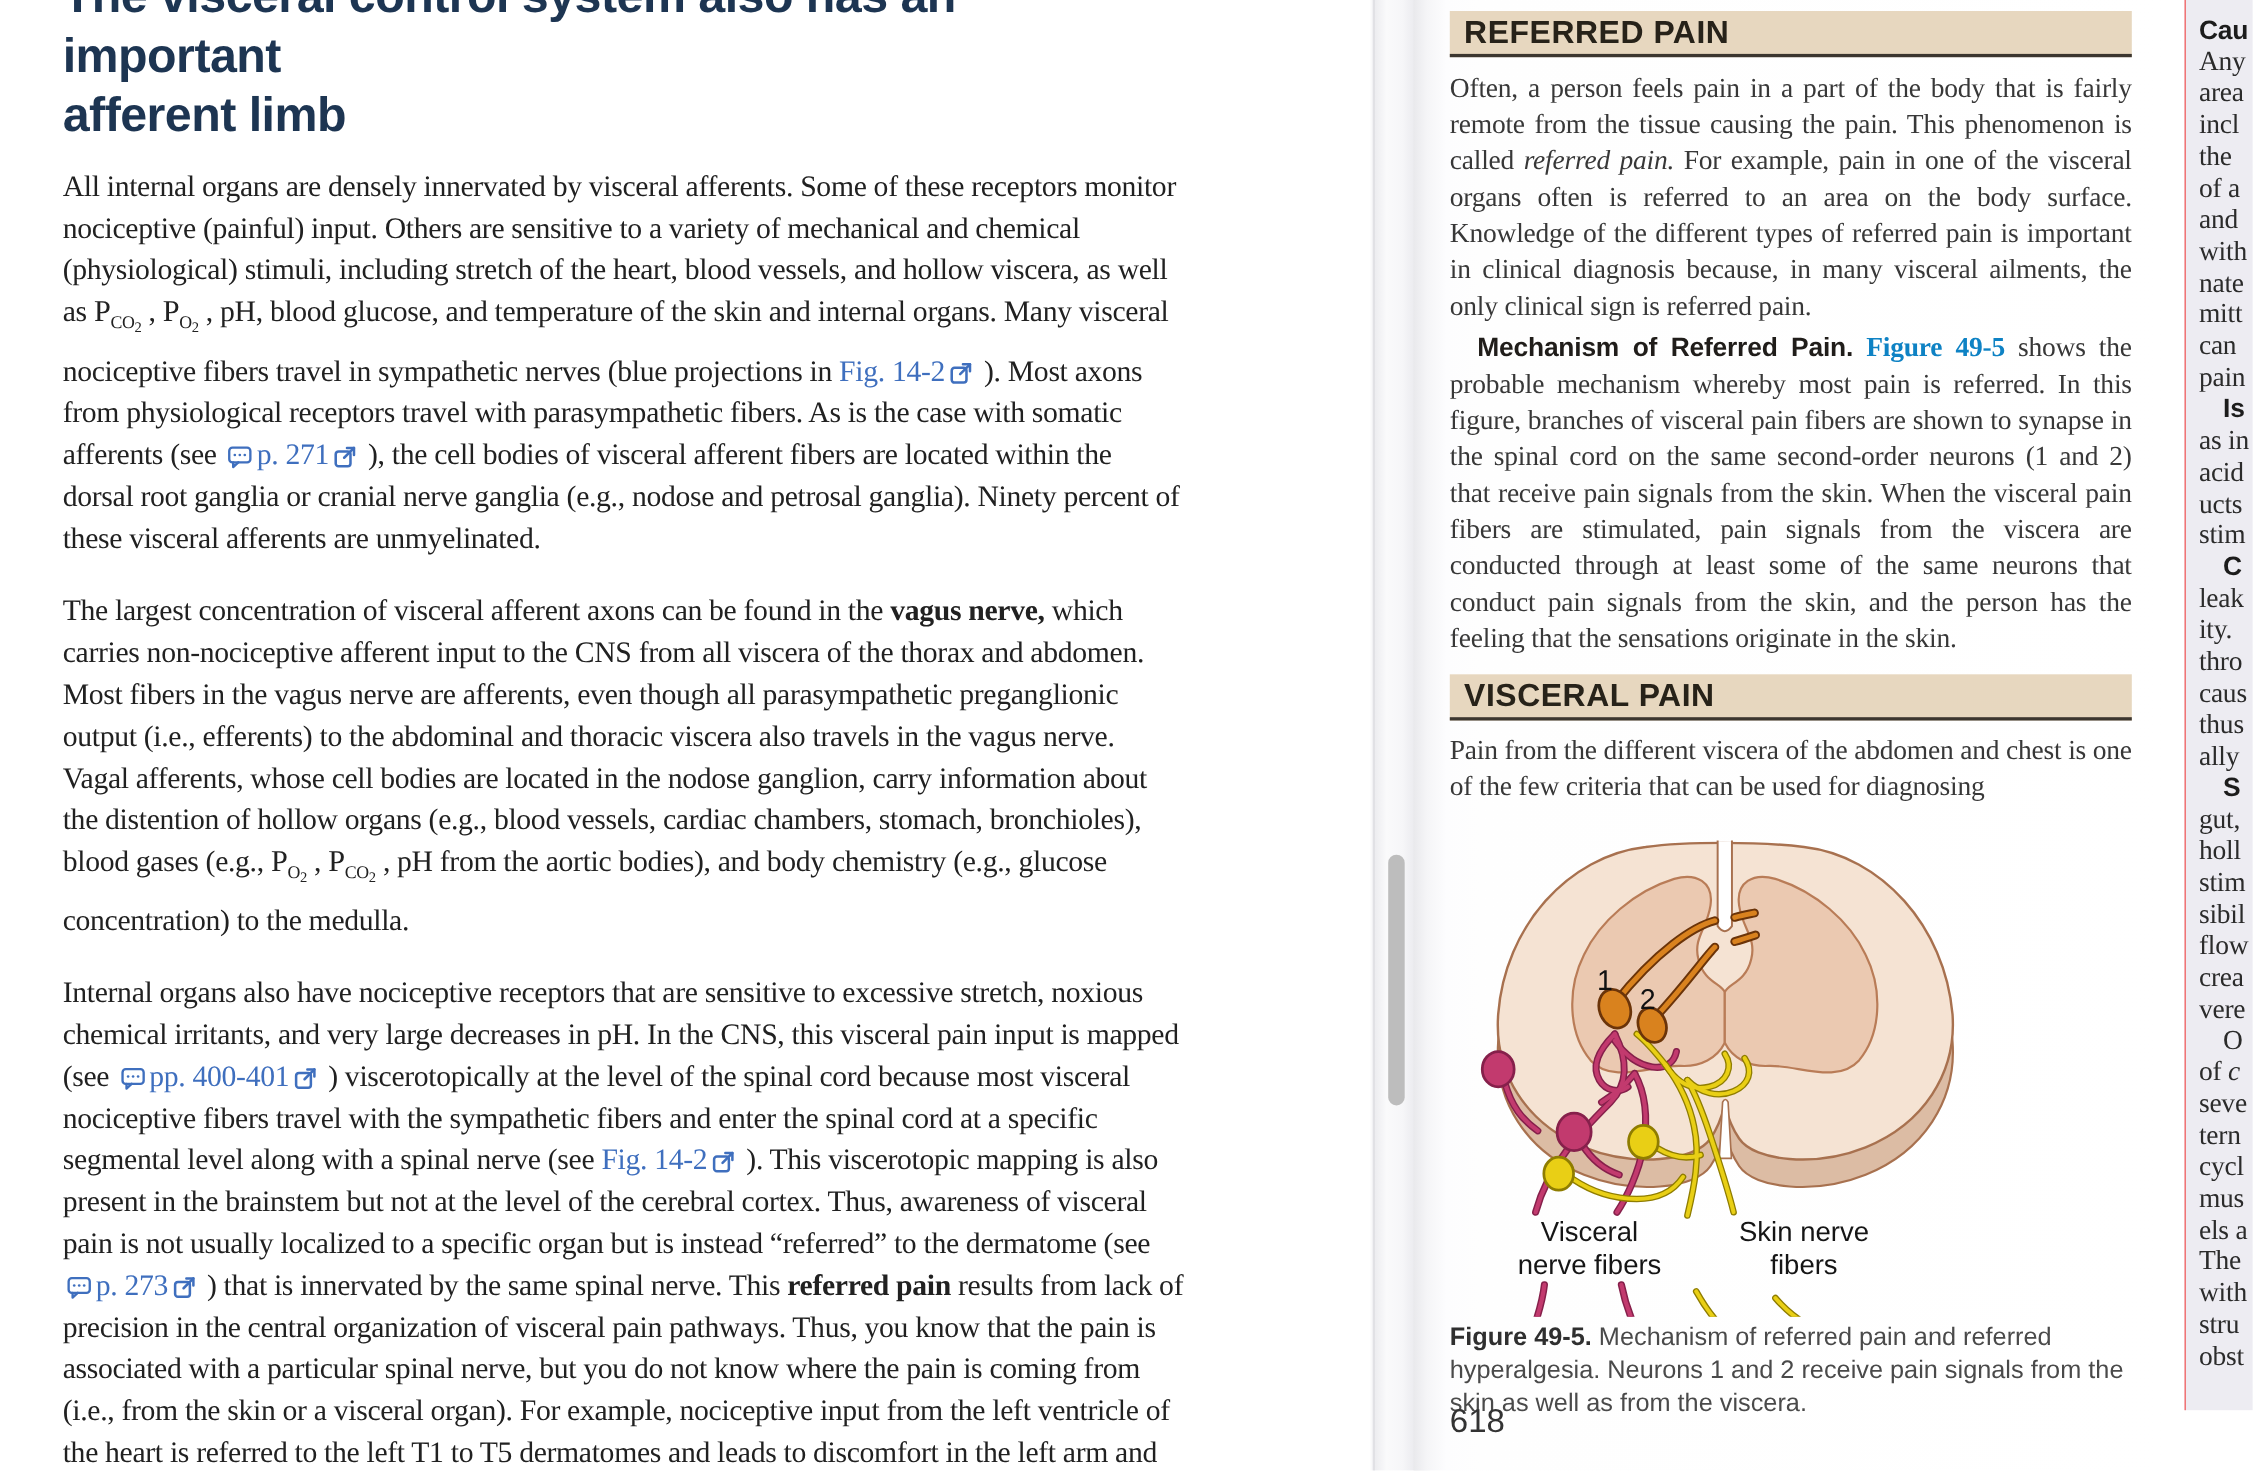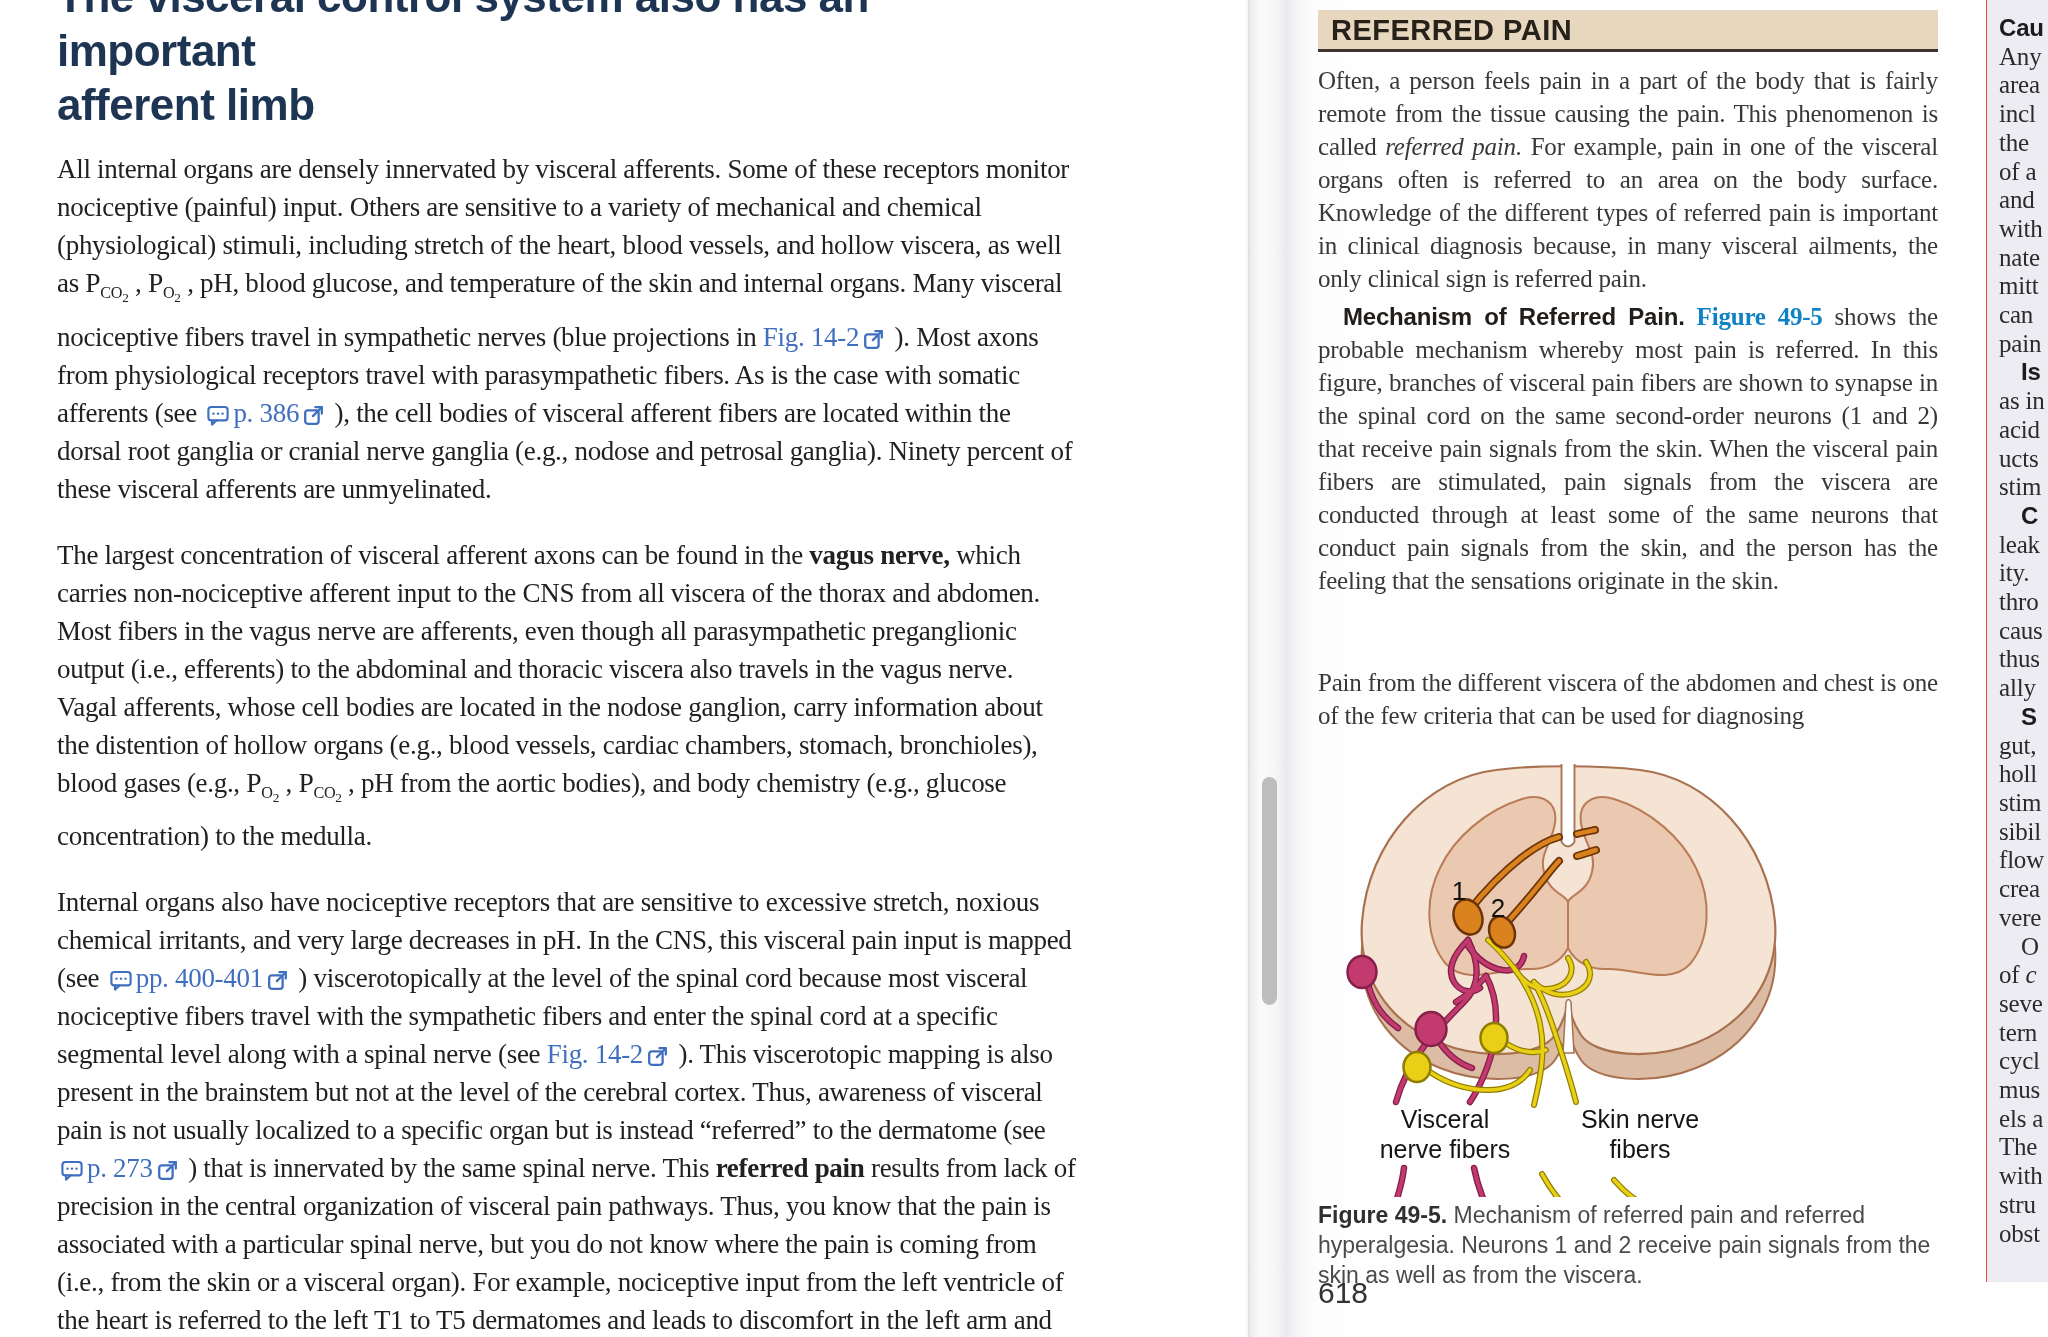--- a/index.html
+++ b/index.html
@@ -80,21 +80,21 @@
         <p class="lp"><span>All internal organs are densely innervated by visceral afferents. Some of these receptors monitor nociceptive (painful) input. Others are sensitive to a variety of mechanical and chemical (physiological) stimuli, including stretch of the heart, blood vessels, and hollow viscera, as well as </span><span class="gas"><span class="g1">P</span><sub>CO<sub>2</sub></sub></span><span> , </span><span class="gas"><span class="g1">P</span><sub>O<sub>2</sub></sub></span><span> , pH, blood glucose, and temperature of the skin and internal organs. Many visceral nociceptive fibers travel in sympathetic nerves (blue projections in </span><span class="ref-link"><span>Fig. 14-2</span><svg width="23" height="23" viewBox="0 0 18 18" fill="none" stroke="#3f6fbe" stroke-width="1.8" stroke-linecap="round" stroke-linejoin="round">
                 <rect x="2.5" y="5" width="10.5" height="10.5" rx="2"></rect>
                 <path d="M8.5 9.5 L15.5 2.5"></path>
                 <path d="M10.5 2.5 H15.5 V7.5"></path>
               </svg></span><span> ). Most axons from physiological receptors travel with parasympathetic fibers. As is the case with somatic afferents (see </span><span class="ref-link"><svg width="24" height="24" viewBox="0 0 18 18" fill="none" stroke="#3f6fbe" stroke-width="1.6" stroke-linecap="round" stroke-linejoin="round">
                 <rect x="1.8" y="3" width="14.4" height="10" rx="2.2"></rect>
                 <path d="M4.5 13 V16.2 L8 13"></path>
                 <circle cx="5.6" cy="8" r="0.9" fill="#3f6fbe" stroke="none"></circle>
                 <circle cx="9" cy="8" r="0.9" fill="#3f6fbe" stroke="none"></circle>
                 <circle cx="12.4" cy="8" r="0.9" fill="#3f6fbe" stroke="none"></circle>
-              </svg><span>p. 386</span><svg width="23" height="23" viewBox="0 0 18 18" fill="none" stroke="#3f6fbe" stroke-width="1.8" stroke-linecap="round" stroke-linejoin="round">
+              </svg><span>p. 271</span><svg width="23" height="23" viewBox="0 0 18 18" fill="none" stroke="#3f6fbe" stroke-width="1.8" stroke-linecap="round" stroke-linejoin="round">
                 <rect x="2.5" y="5" width="10.5" height="10.5" rx="2"></rect>
                 <path d="M8.5 9.5 L15.5 2.5"></path>
                 <path d="M10.5 2.5 H15.5 V7.5"></path>
               </svg></span><span> ), the cell bodies of visceral afferent fibers are located within the dorsal root ganglia or cranial nerve ganglia (e.g., nodose and petrosal ganglia). Ninety percent of these visceral afferents are unmyelinated.</span></p>
         <p class="lp"><span>The largest concentration of visceral afferent axons can be found in the </span><span class="bold">vagus nerve,</span><span> which carries non-nociceptive afferent input to the CNS from all viscera of the thorax and abdomen. Most fibers in the vagus nerve are </span><span class="italic">afferents,</span><span> even though all parasympathetic preganglionic output (i.e., </span><span class="italic">efferents</span><span>) to the abdominal and thoracic viscera also travels in the vagus nerve. Vagal afferents, whose cell bodies are located in the nodose ganglion, carry information about the distention of hollow organs (e.g., blood vessels, cardiac chambers, stomach, bronchioles), blood gases (e.g., </span><span class="gas"><span class="g1">P</span><sub>O<sub>2</sub></sub></span><span> , </span><span class="gas"><span class="g1">P</span><sub>CO<sub>2</sub></sub></span><span> , pH from the aortic bodies), and body chemistry (e.g., glucose concentration) to the medulla.</span></p>
         <p class="lp"><span>Internal organs also have nociceptive receptors that are sensitive to excessive stretch, noxious chemical irritants, and very large decreases in pH. In the CNS, this visceral pain input is mapped (see </span><span class="ref-link"><svg width="24" height="24" viewBox="0 0 18 18" fill="none" stroke="#3f6fbe" stroke-width="1.6" stroke-linecap="round" stroke-linejoin="round">
                 <rect x="1.8" y="3" width="14.4" height="10" rx="2.2"></rect>
                 <path d="M4.5 13 V16.2 L8 13"></path>
                 <circle cx="5.6" cy="8" r="0.9" fill="#3f6fbe" stroke="none"></circle>
                 <circle cx="9" cy="8" r="0.9" fill="#3f6fbe" stroke="none"></circle>
@@ -128,20 +128,23 @@
 
   <div id="middle-page">
     <div id="middle-content">
 
       <div class="section-bar" style="top:10px;">
         <span class="bar-label">REFERRED PAIN</span>
       </div>
       <p class="mp" style="top:64px;"><span>Often, a person feels pain in a part of the body that is fairly remote from the tissue causing the pain. This phenomenon is called </span><span class="italic">referred pain.</span><span> For example, pain in one of the visceral organs often is referred to an area on the body surface. Knowledge of the different types of referred pain is important in clinical diagnosis because, in many visceral ailments, the only clinical sign is referred pain.</span></p>
       <p class="mp indented" style="top:300px;"><span class="lead-bold">Mechanism of Referred Pain.</span><span> </span><span class="fig-link">Figure 49-5</span><span> shows the probable mechanism whereby most pain is referred. In this figure, branches of visceral pain fibers are shown to synapse in the spinal cord on the same second-order neurons (1 and 2) that receive pain signals from the skin. When the visceral pain fibers are stimulated, pain signals from the viscera are conducted through at least some of the same neurons that conduct pain signals from the skin, and the person has the feeling that the sensations originate in the skin.</span></p>
 
+      <div class="section-bar" style="top:613px;">
+        <span class="bar-label">VISCERAL PAIN</span>
+      </div>
       <p class="mp" style="top:666px;"><span>Pain from the different viscera of the abdomen and chest is one of the few criteria that can be used for diagnosing</span></p>
 
       <div id="figure-box">
         <svg width="620" height="447" viewBox="0 0 620 447">
 
           <g transform="translate(0,25)">
             <path d="M 44,172 C 50,92 108,28 178,20 C 214,15 282,15 322,20 C 392,28 450,92 457,172
                      C 461,226 430,272 378,293 C 333,311 277,306 263,285 C 257,276 253,266 251,257
                      Q 250,252 249,257 C 247,266 243,276 237,285 C 223,306 167,311 122,293
                      C 70,272 40,226 44,172 Z" fill="#dcbca4" stroke="#a8714f" stroke-width="2"></path>

